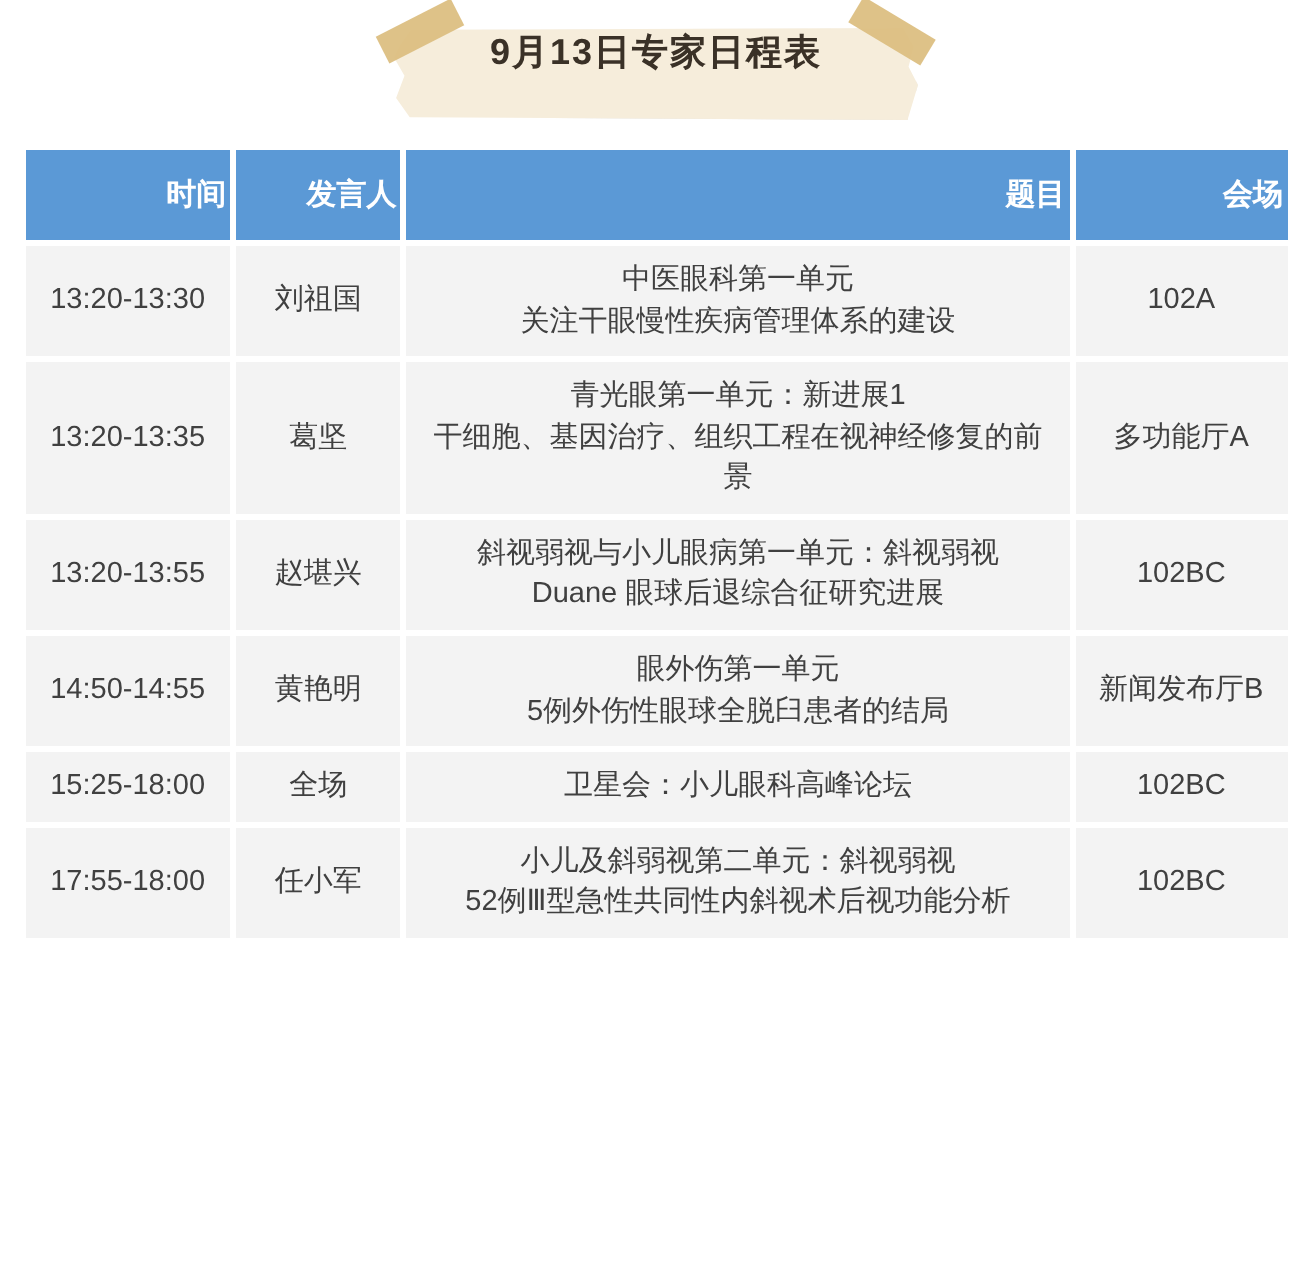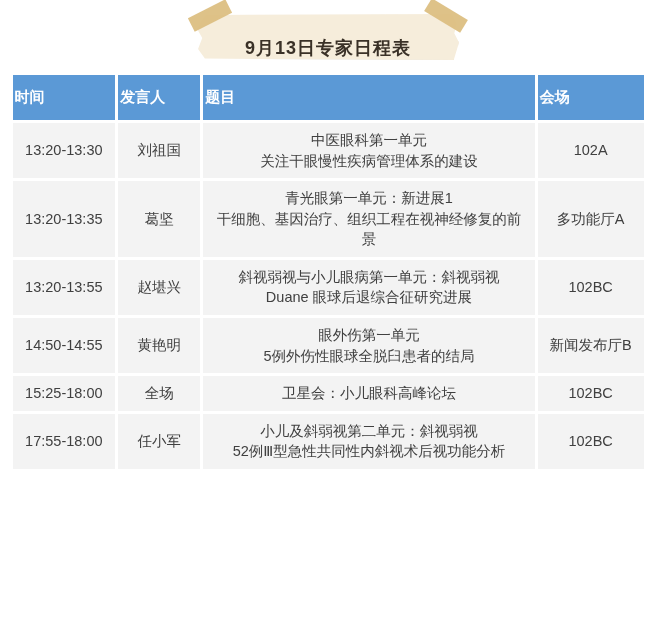--- a/index.html
+++ b/index.html
@@ -21,21 +21,21 @@
   
   .banner-wrap{
     position:relative;
     width:262px;
     margin:10px auto 0 auto;
     height:50px;
   }
   .banner{
     position:absolute;left:0;top:4px;width:100%;height:46px;
     background:var(--banner-bg);
-    display:flex;align-items:flex-end;justify-content:center;
+    display:flex;align-items:flex-start;justify-content:center;
     box-shadow:0 2px 3px rgba(0,0,0,0.12);
     clip-path:polygon(1.2% 18%,3.2% 2%,97.2% 0%,99.2% 20%,98.2% 42%,100% 62%,98% 100%,3% 97%,0.4% 76%,2% 52%,0% 32%);
   }
   .banner-title{
     font-size:18px;font-weight:bold;color:var(--banner-text);
     letter-spacing:1px;
   }
   .tape{
     position:absolute;width:42px;height:15px;background:var(--tape);
     opacity:0.95;z-index:2;
@@ -48,21 +48,21 @@
     border-collapse:separate;border-spacing:3px;
     table-layout:fixed;
   }
   col.c-time{width:16.5%;}
   col.c-speaker{width:13.2%;}
   col.c-topic{width:53.3%;}
   col.c-venue{width:17%;}
   th{
     background:var(--header-bg);color:var(--header-text);
     font-size:15px;font-weight:bold;
-    padding:13px 2px;text-align:left;
+    padding:13px 2px;text-align:right;
   }
   td{
     background:var(--row-bg);color:var(--body-text);
     font-size:14.5px;line-height:1.42;
     padding:7px 3px;text-align:center;vertical-align:middle;
   }
   td.topic-cell{white-space:pre-line;padding:7px 8px;}
 </style>
 </head>
 <body>

